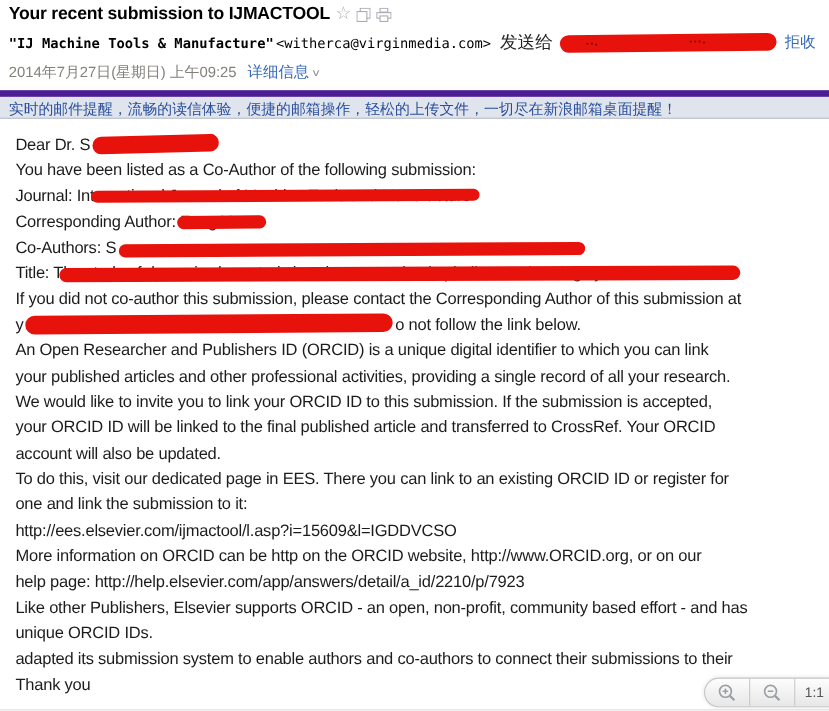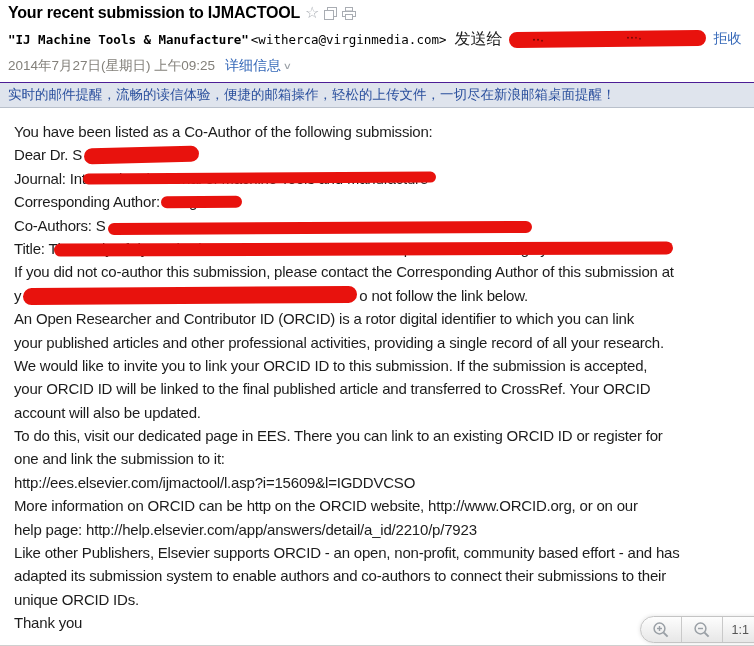--- a/index.html
+++ b/index.html
@@ -28,21 +28,21 @@
   .redact-oval::before { content:""; position:absolute; left:24px; top:7px; width:2px; height:2px;
     background:rgba(30,0,0,.6); border-radius:50%; box-shadow:4px 0 0 rgba(30,0,0,.6), 8px 1px 0 rgba(30,0,0,.5); }
   .redact-oval::after { content:""; position:absolute; left:118px; top:6px; width:2px; height:2px;
     background:rgba(30,0,0,.55); border-radius:50%; box-shadow:4px 0 0 rgba(30,0,0,.55), 8px 0 0 rgba(30,0,0,.45), 12px 1px 0 rgba(30,0,0,.45); }
   .date-row { position:absolute; left:8px; top:57px; display:flex; align-items:center; white-space:nowrap; }
   .date-text { font-size:13.5px; color:#83807a; margin-right:10px; }
   .caret { color:#9aa0a6; font-size:9px; margin-left:3px; transform:scaleX(1.4); display:inline-block; }
   
   .banner {
     position:absolute; left:0; right:0; top:82px; height:26px;
-    background:#dfe4ed; border-top:1px solid #4c1d95; border-bottom:1px solid #b9c0cb;
+    background:#dfe4ed; border-top:6px solid #4c1d95; border-bottom:1px solid #b9c0cb;
     color:#2a4f9d; font-size:13.5px; line-height:24px; padding-left:8px; white-space:nowrap;
   }
   
   .mail-body {
     position:absolute; left:14px; top:120px; right:0;
     font-size:15px; line-height:23.4px; color:#1c1c1c; letter-spacing:-0.2px; white-space:nowrap;
   }
   .line { height:23.4px; }
   .redact {
     display:inline-block; background:#e8120d; border-radius:9px;
@@ -102,41 +102,41 @@
     <span class="date-text">2014年7月27日(星期日) 上午09:25</span>
     <a class="link">详细信息</a>
     <span class="caret">∨</span>
   </div>
 
   <div class="banner">
     <span>实时的邮件提醒，流畅的读信体验，便捷的邮箱操作，轻松的上传文件，一切尽在新浪邮箱桌面提醒！</span>
   </div>
 
   <div class="mail-body" id="mail-body">
+      <div class="line"><span>Dear Dr. S</span><span class="redact" style="width: 115px; height: 16px; transform: rotate(-1.5deg);"></span></div>
       <div class="line"><span>You have been listed as a Co-Author of the following submission:</span></div>
-      <div class="line"><span>Dear Dr. S</span><span class="redact" style="width: 115px; height: 16px; transform: rotate(-1.5deg);"></span></div>
       <div class="line"><span>Journal: Int</span><span class="struck"><span>ernational Journal of Machine Tools and Manufacture</span><i class="bar" style="height: 11px; right: -8px; transform: translateY(-50%) rotate(-0.3deg);"></i></span></div>
       <div class="line"><span>Corresponding Author: </span><span class="struck"><span>Feng Yu</span><i class="bar" style="height: 12px; right: -24px; transform: translateY(-50%) rotate(-0.5deg);"></i></span></div>
       <div class="line"><span>Co-Authors: S</span><span class="redact" style="width: 424px; height: 12px; transform: rotate(-0.3deg);"></span></div>
       <div class="line"><span>Title: T</span><span class="struck"><span>he study of dynamic characteristics about motorized spindle rotor bearing system consid</span><i class="bar" style="height: 13px; right: -48px; transform: translateY(-50%) rotate(-0.2deg);"></i></span></div>
       <div class="line"><span>If you did not co-author this submission, please contact the Corresponding Author of this submission at</span></div>
       <div class="line"><span>y</span><span class="redact" style="width: 334px; height: 17px; transform: rotate(-0.4deg);"></span><span>o not follow the link below.</span></div>
-      <div class="line"><span>An Open Researcher and Contributor ID (ORCID) is a rotor digital identifier to which you can link</span></div>
+      <div class="line"><span>An Open Researcher and Publishers ID (ORCID) is a unique digital identifier to which you can link</span></div>
       <div class="line"><span>your published articles and other professional activities, providing a single record of all your research.</span></div>
       <div class="line"><span>We would like to invite you to link your ORCID ID to this submission. If the submission is accepted,</span></div>
       <div class="line"><span>your ORCID ID will be linked to the final published article and transferred to CrossRef. Your ORCID</span></div>
       <div class="line"><span>account will also be updated.</span></div>
       <div class="line"><span>To do this, visit our dedicated page in EES. There you can link to an existing ORCID ID or register for</span></div>
       <div class="line"><span>one and link the submission to it:</span></div>
       <div class="line"><span>http://ees.elsevier.com/ijmactool/l.asp?i=15609&amp;l=IGDDVCSO</span></div>
       <div class="line"><span>More information on ORCID can be http on the ORCID website, http://www.ORCID.org, or on our</span></div>
       <div class="line"><span>help page: http://help.elsevier.com/app/answers/detail/a_id/2210/p/7923</span></div>
       <div class="line"><span>Like other Publishers, Elsevier supports ORCID - an open, non-profit, community based effort - and has</span></div>
+      <div class="line"><span>unique ORCID IDs.</span></div>
       <div class="line"><span>adapted its submission system to enable authors and co-authors to connect their submissions to their</span></div>
-      <div class="line"><span>unique ORCID IDs.</span></div>
       <div class="line"><span>Thank you</span></div>
     </div>
 
   <div class="zoombar">
     <button>
       <svg width="18" height="18" viewBox="0 0 18 18">
           <circle cx="7.5" cy="7.5" r="5.4" fill="none" stroke="#9aa0a6" stroke-width="1.5"></circle>
           <line x1="11.6" y1="11.6" x2="15.6" y2="15.6" stroke="#9aa0a6" stroke-width="2"></line>
           <line x1="5" y1="7.5" x2="10" y2="7.5" stroke="#9aa0a6" stroke-width="1.4"></line>
           <line x1="7.5" y1="5" x2="7.5" y2="10" stroke="#9aa0a6" stroke-width="1.4"></line>

